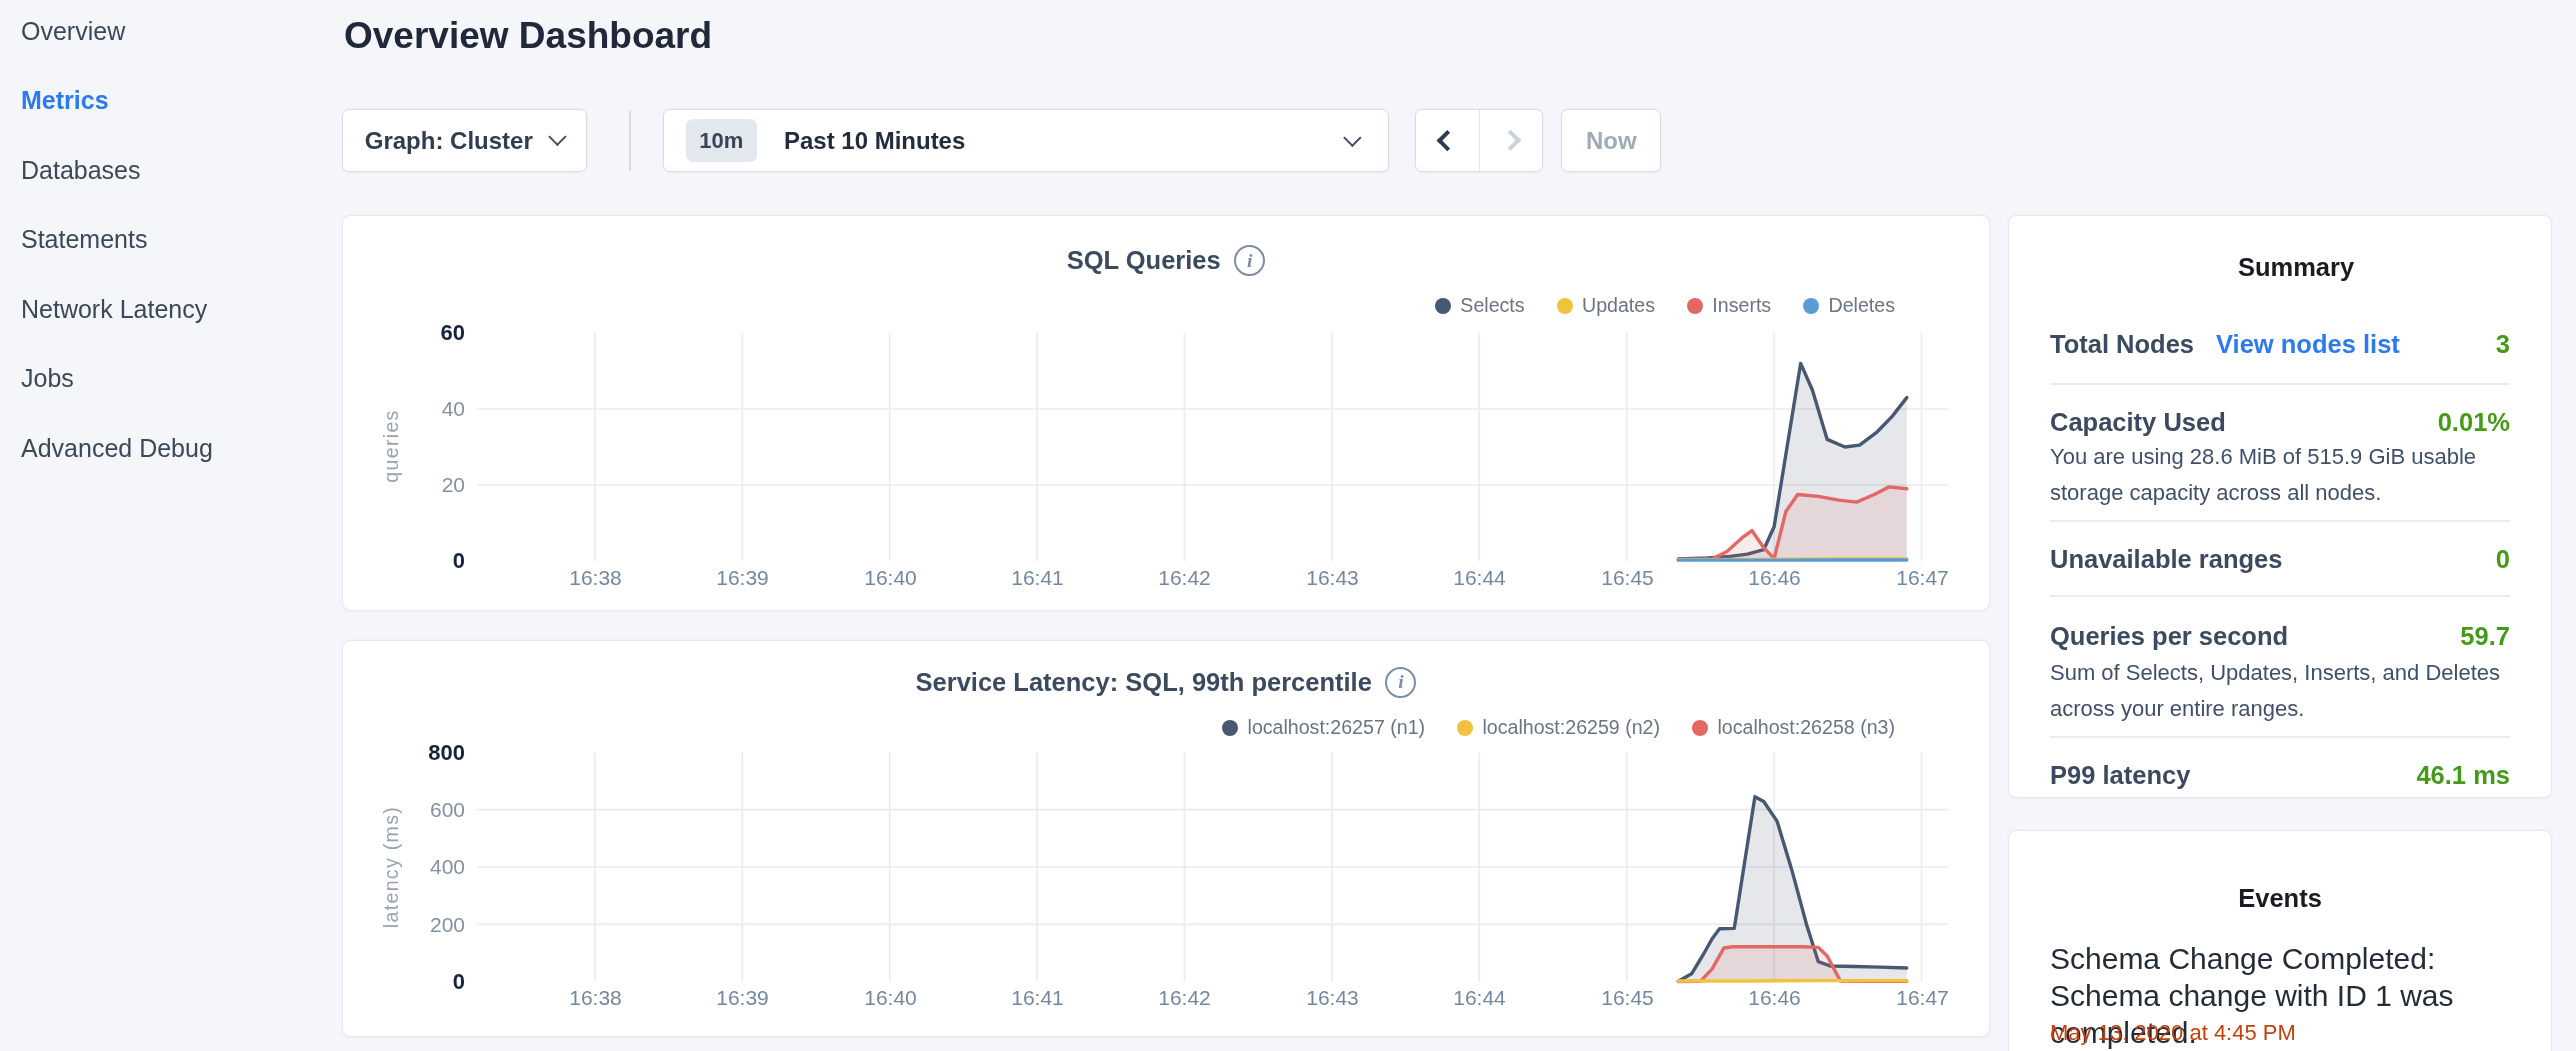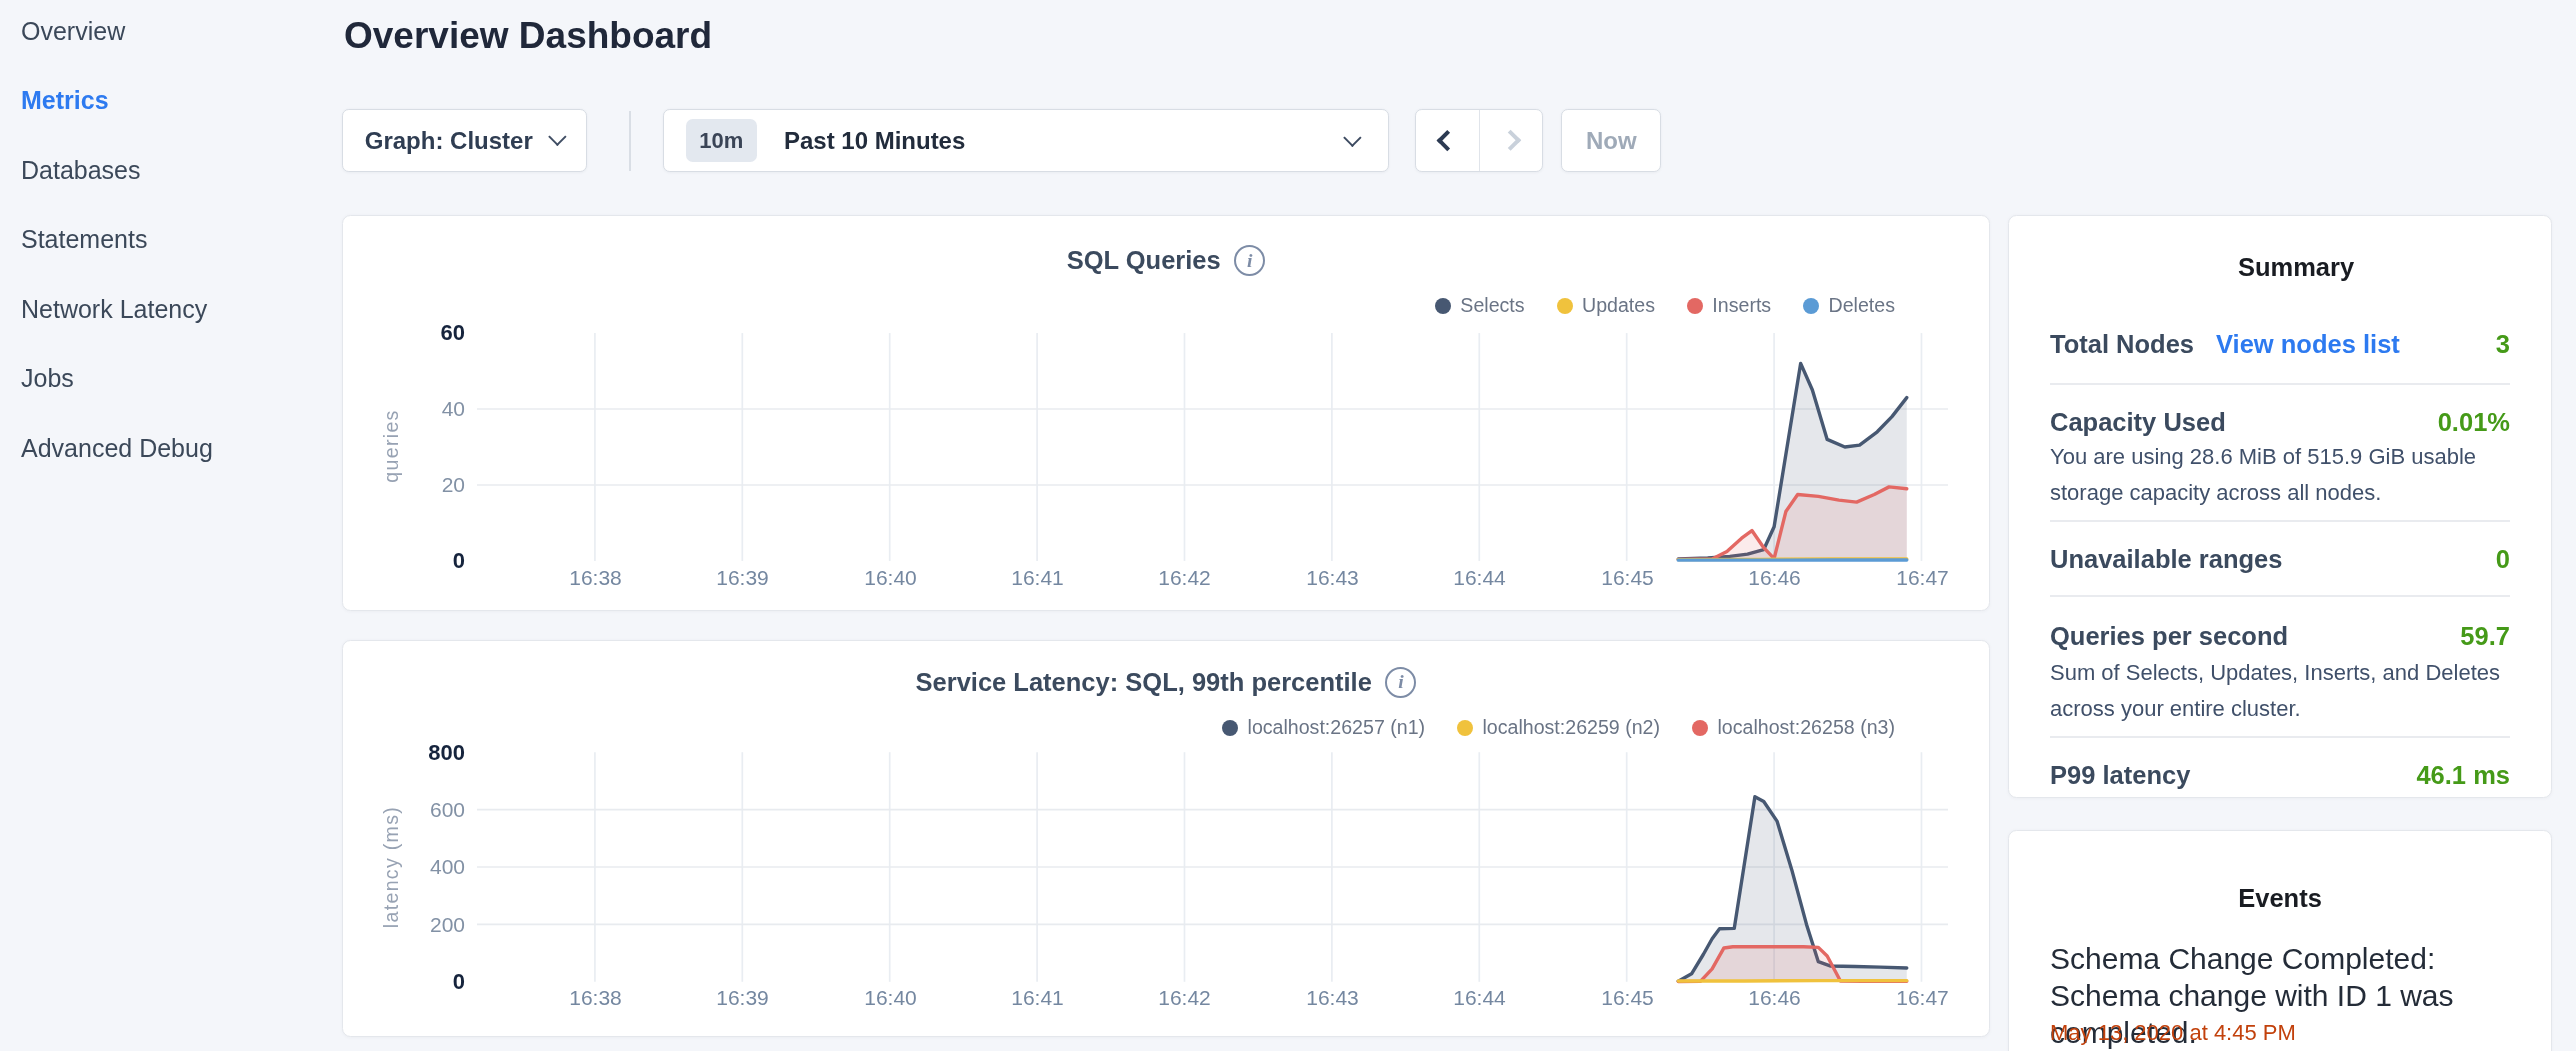--- a/index.html
+++ b/index.html
@@ -251,21 +251,21 @@
     <div class="sum-row" style="top:329px;">
       <span class="sum-label">Unavailable ranges</span>
       <span class="sum-value">0</span>
     </div>
     <div class="sum-divider" style="top:379px;"></div>
 
     <div class="sum-row" style="top:406px;">
       <span class="sum-label">Queries per second</span>
       <span class="sum-value">59.7</span>
     </div>
-    <div class="sum-sub" style="top:439px;">Sum of Selects, Updates, Inserts, and Deletes across your entire cluster.</div>
+    <div class="sum-sub" style="top:439px;">Sum of Selects, Updates, Inserts, and Deletes across your entire ranges.</div>
     <div class="sum-divider" style="top:520px;"></div>
 
     <div class="sum-row" style="top:545px;">
       <span class="sum-label">P99 latency</span>
       <span class="sum-value">46.1 ms</span>
     </div>
   </aside>
 
   <aside class="card" id="events-card">
     <div class="panel-title" style="top:53px;">Events</div>

